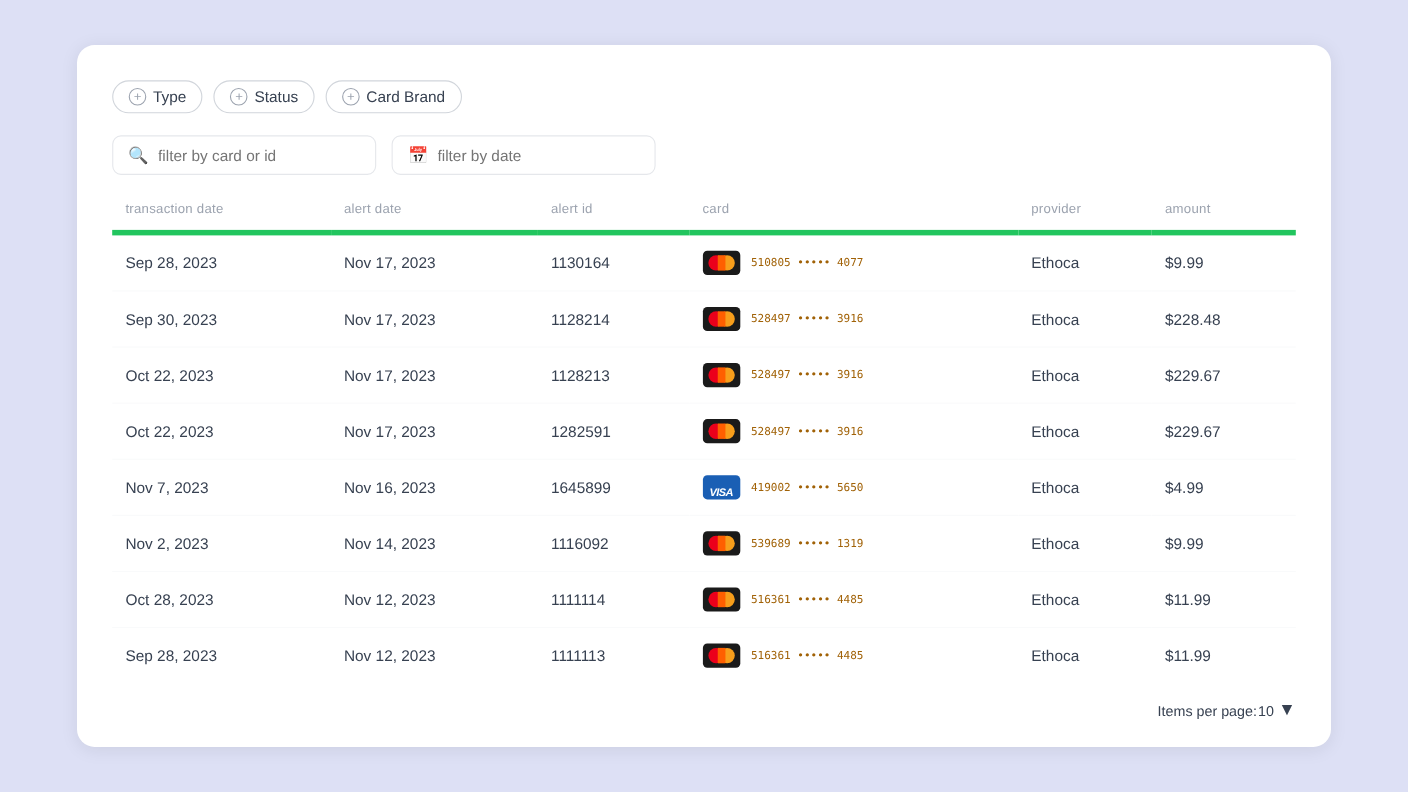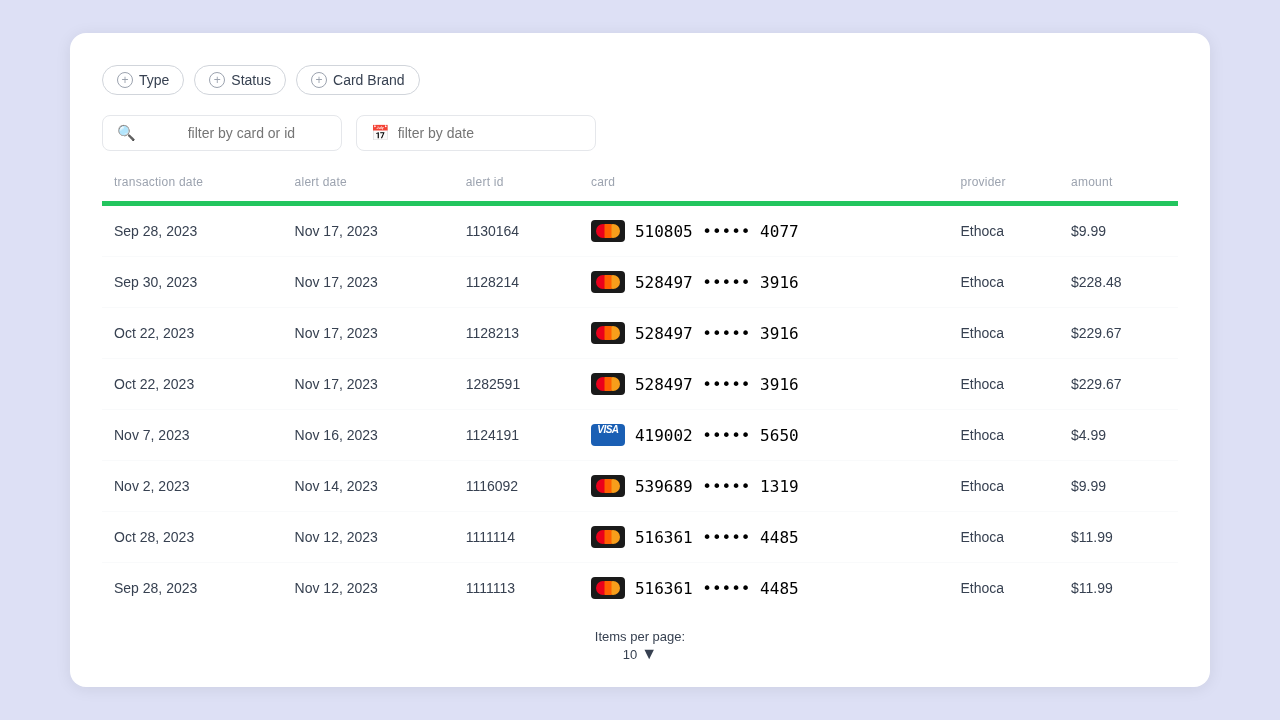--- a/index.html
+++ b/index.html
@@ -64,21 +64,20 @@
       width: 240px;
       background: #fff;
     }
     .search-input-wrap input {
       border: none;
       outline: none;
       font-size: 14px;
       color: #9ca3af;
       width: 100%;
       background: transparent;
-      margin-left: 44px;
     }
     .date-input-wrap {
       display: flex;
       align-items: center;
       gap: 8px;
       border: 1.5px solid #e5e7eb;
       border-radius: 8px;
       padding: 8px 14px;
       width: 240px;
       background: #fff;
@@ -158,44 +157,43 @@
       left: 50%;
       transform: translateX(-50%);
       z-index: 1;
     }
     .visa-icon {
       width: 34px;
       height: 22px;
       border-radius: 4px;
       background: #1a5fb4;
       display: flex;
-      align-items: flex-start;
+      align-items: flex-end;
       justify-content: center;
       flex-shrink: 0;
     }
     .visa-icon span {
       font-size: 10px;
       font-weight: 900;
       color: #fff;
       letter-spacing: -0.5px;
       font-style: italic;
     }
     .card-number {
-      font-size: 16px;
-      color: #000000;
+      font-size: 10px;
+      color: #a16207;
       font-family: monospace;
     }
     
     .table-footer {
       display: flex;
       justify-content: flex-end;
       align-items: center;
       margin-top: 16px;
       gap: 1px;
-      flex-direction: column;
     }
     .items-per-page {
       font-size: 13px;
       color: #374151;
     }
     .items-per-page-select {
       display: flex;
       align-items: center;
       gap: 4px;
       font-size: 13px;
@@ -314,21 +312,21 @@
               </div>
               <span class="card-number">528497 ••••• 3916</span>
             </div>
           </td>
           <td>Ethoca</td>
           <td>$229.67</td>
         </tr>
         <tr>
           <td>Nov 7, 2023</td>
           <td>Nov 16, 2023</td>
-          <td>1124191</td>
+          <td>1645899</td>
           <td>
             <div class="card-cell">
               <div class="visa-icon">
                 <span>VISA</span>
               </div>
               <span class="card-number">419002 ••••• 5650</span>
             </div>
           </td>
           <td>Ethoca</td>
           <td>$4.99</td>

